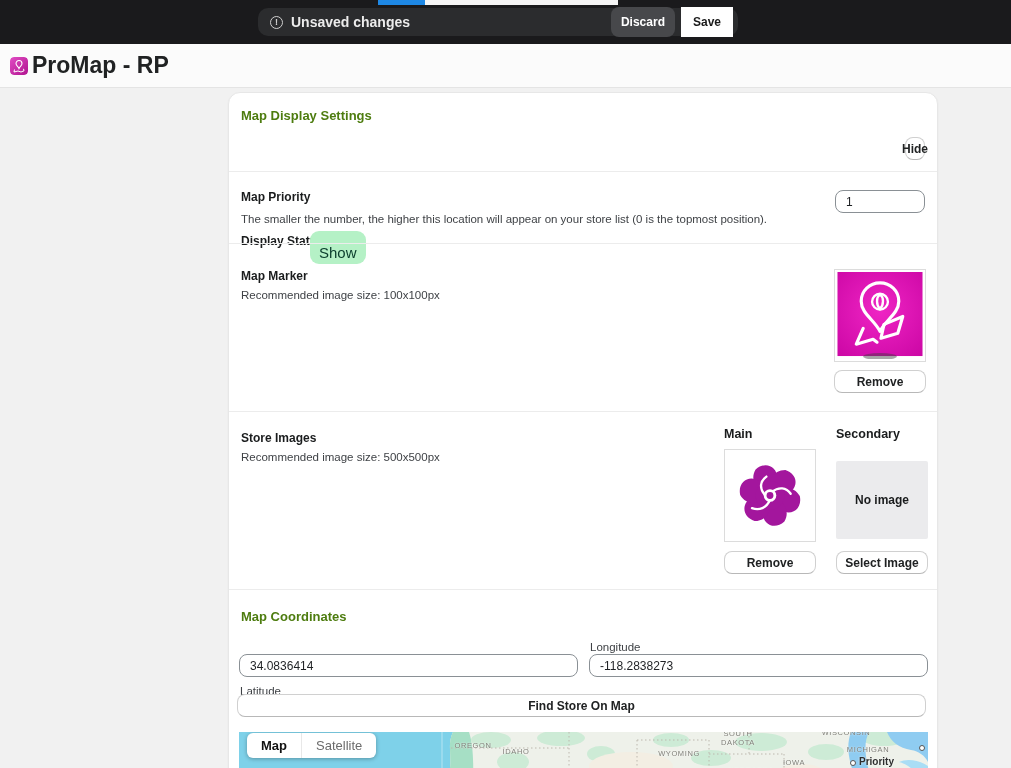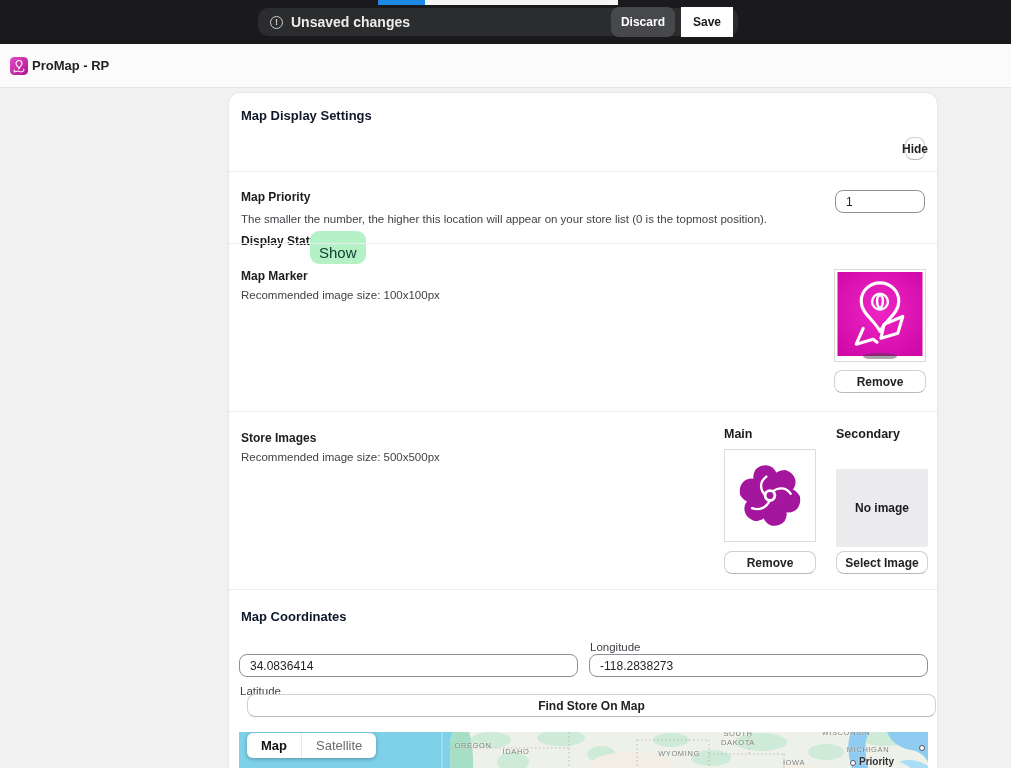--- a/index.html
+++ b/index.html
@@ -38,30 +38,30 @@
     font-family:inherit;
   }
 
   
   .appheader {
     position:absolute; left:0; top:44px; width:1011px; height:44px;
     background:#fbfbfb; border-bottom:1px solid #e4e4e4;
     display:flex; align-items:center; padding-left:10px;
   }
   .app-icon { width:18px; height:18px; border-radius:4px; display:block; }
-  .app-title { font-size:13px; font-weight:700; color:#202223; margin-left:4px; }
+  .app-title { font-size:23px; font-weight:700; color:#202223; margin-left:4px; }
 
   
   .card {
     position:absolute; left:228px; top:92px; width:710px; height:720px;
     background:#fff; border:1px solid #e7e7e7; border-radius:12px;
     box-shadow:0 1px 2px rgba(0,0,0,.05);
   }
   .card * { position:absolute; }
-  .sec-title { font-size:13px; font-weight:700; color:#0f172a; left:12px; }
+  .sec-title { font-size:13px; font-weight:700; color:#4d7c0f; left:12px; }
   .row-label { font-size:12px; font-weight:700; color:#1a1c1d; left:12px; }
   .help-text { font-size:11.5px; color:#3f4246; left:12px; }
   .divider { left:0; width:708px; height:1px; background:#ececec; }
 
   .badge-show {
     left:81px; padding:13px 9px 3px; background:#b5f1c6; color:#0a3d2c;
     font-size:15px; font-weight:400; border-radius:9px;
   }
   .btn-light {
     background:#fff; border:1px solid #d0d0d0; border-bottom-color:#b8b8b8;
@@ -201,35 +201,35 @@
       </g>
       <g fill="none" stroke="#fff" stroke-width="2.6" stroke-linecap="round">
         <path d="M52,46 C60,40 68,41 73,48"></path>
         <path d="M50,55 C46,64 38,67 30,64"></path>
         <path d="M44,49 C38,42 39,34 46,29"></path>
       </g>
       <circle cx="50" cy="50" r="7" fill="#fff"></circle>
       <circle cx="50" cy="50" r="3.8" fill="#a3169d"></circle>
     </svg>
   </div>
-  <div class="noimg-box" style="top:376px; left:607px; width:92px; height:78px;">
+  <div class="noimg-box" style="top:368px; left:607px; width:92px; height:78px;">
     <span style="position:static;">No image</span>
   </div>
 
   <button class="btn-light btn-bold" style="top:458px; left:495px; width:92px; height:23px;">Remove</button>
   <button class="btn-light btn-bold" style="top:458px; left:607px; width:92px; height:23px;">Select Image</button>
 
   <div class="divider" style="top:496px;"></div>
 
   <div class="sec-title" style="top:516px;">Map Coordinates</div>
   <div class="help-text" style="top:548px; left:11px;margin-top:44px;">Latitude</div>
   <div class="help-text" style="top:548px; left:361px;">Longitude</div>
   <input class="txt-input" style="top: 561px; left: 10px; width: 339px;" value="34.0836414">
   <input class="txt-input" style="top: 561px; left: 360px; width: 339px;" value="-118.2838273">
-  <button class="btn-light btn-bold" style="top:601px; left:18px; width:689px; height:23px;">Find Store On Map</button>
+  <button class="btn-light btn-bold" style="top:601px; left:8px; width:689px; height:23px;">Find Store On Map</button>
 
   <div class="map-wrap">
     <svg class="map-svg" viewBox="0 0 689 120" width="689" height="120">
       <rect width="689" height="120" fill="#7ed1e9"></rect>
       <line x1="203" y1="0" x2="203" y2="120" stroke="rgba(255,255,255,.45)" stroke-width="1"></line>
       <path d="M214,0 C207,14 215,28 209,44 C206,70 212,95 209,120 L689,120 L689,0 Z" fill="#eef1ea"></path>
       <path d="M214,0 C207,14 215,28 209,44 C206,70 212,95 209,120 L236,120 C228,85 240,30 230,0 Z" fill="#a6dfc5"></path>
       <g fill="#cdebd6">
         <ellipse cx="252" cy="8" rx="20" ry="8"></ellipse>
         <ellipse cx="274" cy="30" rx="16" ry="10"></ellipse>

